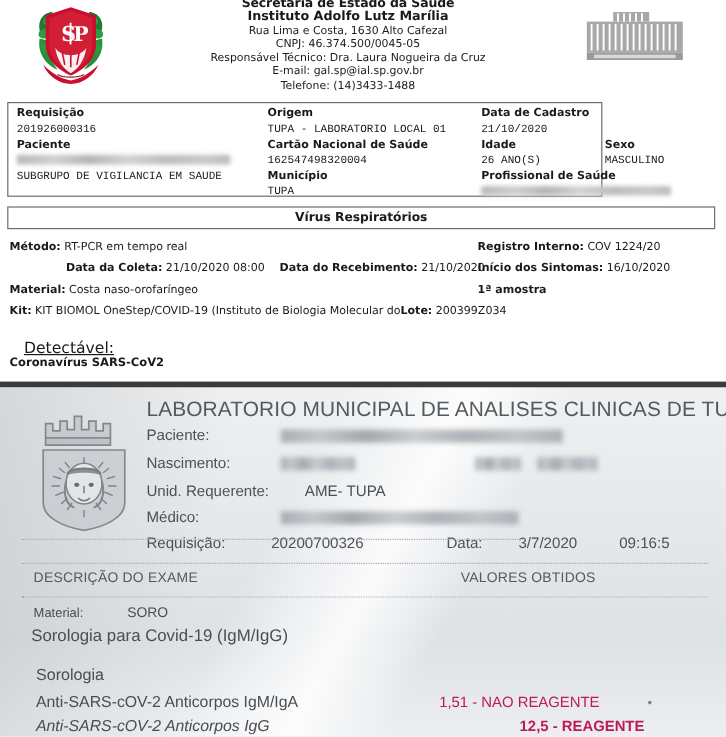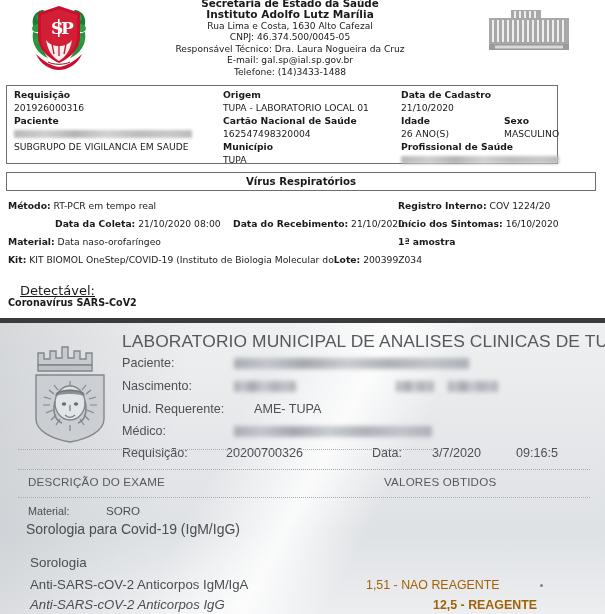--- a/index.html
+++ b/index.html
@@ -62,37 +62,37 @@
   .ial-lutz-logo {
     position: absolute;
     right: 28px; top: 8px;
     width: 96px; height: 46px;
   }
 
   
   .info-table {
     position: absolute;
     left: 6px; top: 85px;
-    width: 552px;
+    width: 496px;
     border: 1px solid #6d6d6d;
     box-sizing: border-box;
     height: 79px;
   }
   .info-col {
     position: absolute;
     top: 3px;
     font-size: 9.2px;
     line-height: 12.9px;
   }
   .c1 { left: 7px;  width: 205px; }
   .c2 { left: 216px; width: 175px; }
   .c3 { left: 394px; width: 115px; }
   .c4 { left: 497px; width: 95px; }
   .lbl { font-weight: bold; display: block; white-space: nowrap; }
-  .val { display: block; white-space: nowrap; }
+  .val { display: block; white-space: nowrap; font-family: Liberation Mono, monospace; }
   .redact {
     display: inline-block;
     height: 8px;
     border-radius: 1px;
     background: linear-gradient(90deg,#b9b9b9 0%,#cfcfcf 18%,#b4b4b4 34%,#d2d2d2 52%,#bdbdbd 70%,#c8c8c8 88%,#bbbbbb 100%);
     filter: blur(1.6px);
     vertical-align: -1px;
   }
 
   
@@ -218,21 +218,21 @@
 
   .exam-txt {
     position: absolute;
     color: #4a4d52;
     white-space: nowrap;
   }
 
   .result-val {
     position: absolute;
     font-size: 12.4px;
-    color: #a16207;
+    color: #be185d;
     white-space: nowrap;
   }
   .dotmark {
     position: absolute;
     width: 3px; height: 3px;
     border-radius: 50%;
     background: #7d8186;
   }
 </style>
 </head>
@@ -350,21 +350,21 @@
     <b>Data do Recebimento:</b>
     <span>21/10/2020</span>
   </div>
   <div class="det-line" style="left:398px; top:217px;">
     <b>Início dos Sintomas:</b>
     <span>16/10/2020</span>
   </div>
 
   <div class="det-line" style="left:8px; top:235px;">
     <b>Material:</b>
-    <span>Data naso-orofaríngeo</span>
+    <span>Costa naso-orofaríngeo</span>
   </div>
   <div class="det-line" style="left:398px; top:235px; font-weight:bold;">1ª amostra</div>
 
   <div class="det-line" style="left:8px; top:253px;">
     <b>Kit:</b>
     <span>KIT BIOMOL OneStep/COVID-19 (Instituto de Biologia Molecular do</span><b>Lote:</b>
     <span>200399Z034</span>
   </div>
 
   <div class="detect-title">Detectável:</div>

